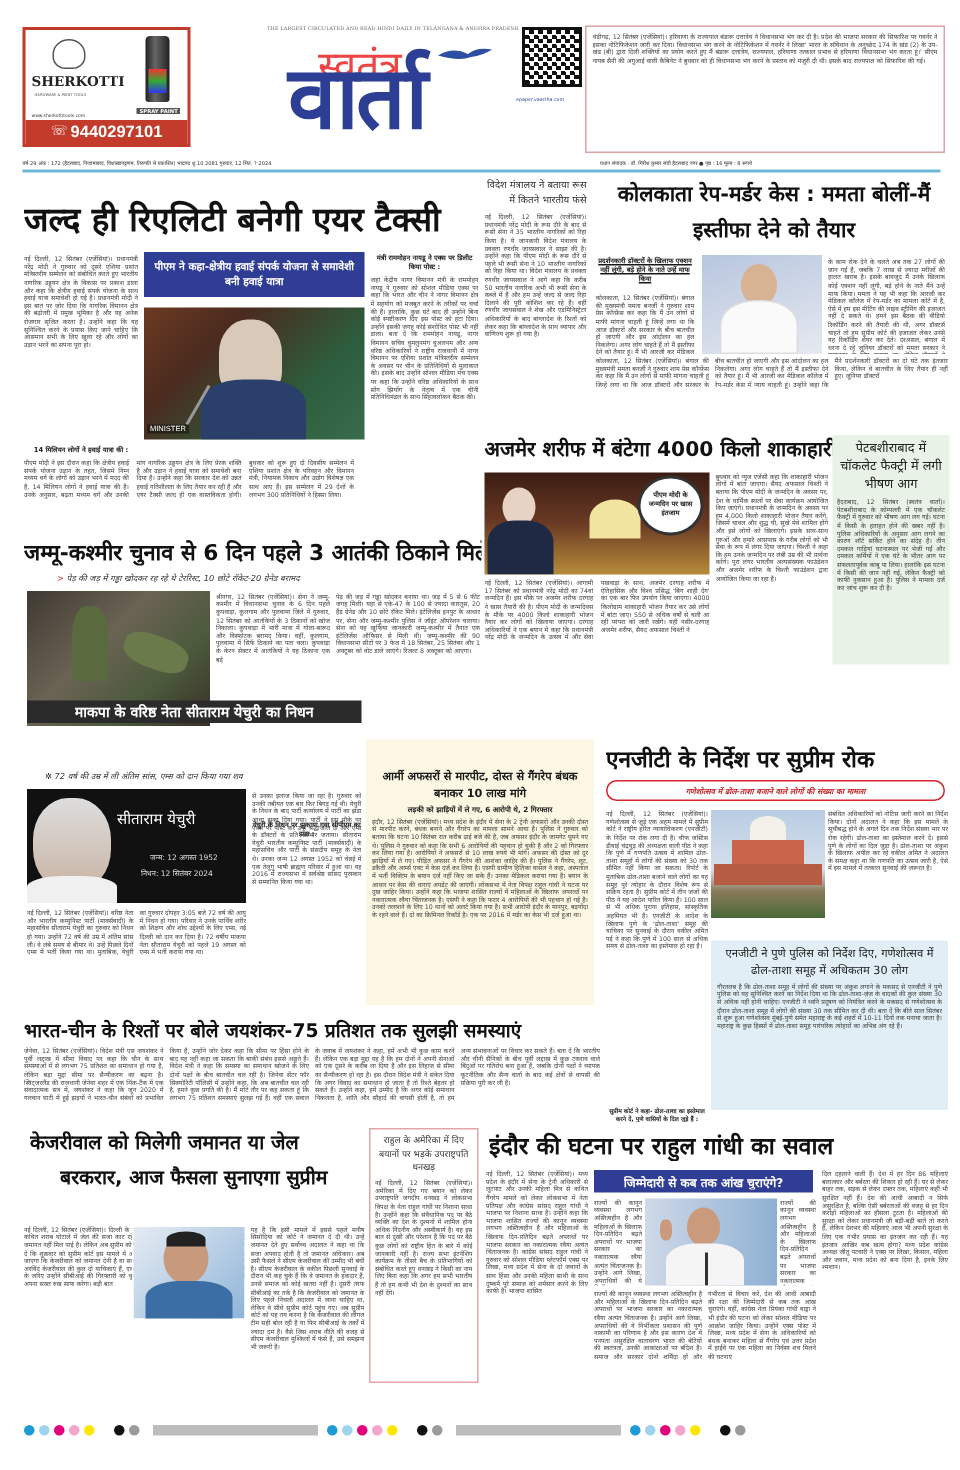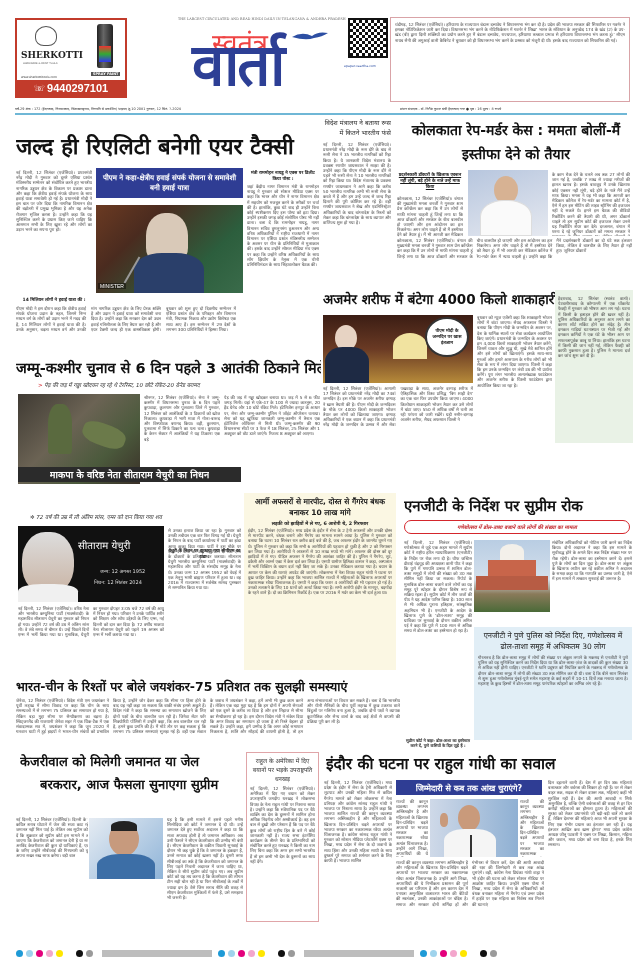--- a/index.html
+++ b/index.html
@@ -87,20 +87,21 @@
   <div class="abs" style="left:12px;top:10px;width:22px;height:26px;border-radius:50%;background:#e7d3c3;"></div>
   <div class="abs" style="left:2px;top:32px;width:44px;height:36px;border-radius:40% 40% 0 0;background:#1e2a44;"></div>
   <div class="abs" style="left:102px;top:2px;width:44px;height:40px;border-radius:50%;background:#fff;border:2px solid #333;display:flex;align-items:center;justify-content:center;padding:3px;">
     <span style="font-size:4.5px;line-height:6px;font-weight:bold;text-align:center;color:#222;font-family:'DejaVu Sans',sans-serif;">पीएम मोदी के जन्मदिन पर खास इंतजाम</span>
   </div>
 </div>
 <div class="abs txt" style="left:323px;top:386px;width:150px;height:50px;column-count:2;column-gap:5px;">नई दिल्ली, 12 सितंबर (एजेंसियां)। आगामी 17 सितंबर को प्रधानमंत्री नरेंद्र मोदी का 74वां जन्मदिन है। इस मौके पर अजमेर शरीफ दरगाह ने खास तैयारी की है। पीएम मोदी के जन्मदिवस के मौके पर 4000 किलो शाकाहारी भोजन तैयार कर लोगों को खिलाया जाएगा। दरगाह अधिकारियों ने एक बयान में कहा कि प्रधानमंत्री नरेंद्र मोदी के जन्मदिन के उत्सव में और सेवा पखवाड़ा के साथ, अजमेर दरगाह शरीफ में ऐतिहासिक और विश्व प्रसिद्ध 'बिग शाही देग' का एक बार फिर उपयोग किया जाएगा। 4000 किलोग्राम शाकाहारी भोजन तैयार कर उसे लोगों में बांटा जाए। 550 से अधिक वर्षों से चली आ रही परंपरा को जारी रखेंगे। यही नसीर-दरगाह अजमेर शरीफ, सैयद अफसाल चिश्ती ने</div>
 <div class="abs txt" style="left:477px;top:315px;width:75px;height:121px;">बुधवार को न्यूज एजेंसी कहा कि शाकाहारी भोजन लोगों में बांटा जाएगा। सैयद अफसाल चिश्ती ने बताया कि पीएम मोदी के जन्मदिन के अवसर पर, देश के धार्मिक स्थलों पर सेवा कार्यक्रम आयोजित किए जाएंगे। प्रधानमंत्री के जन्मदिन के अवसर पर हम 4,000 किलो शाकाहारी भोजन तैयार करेंगे, जिसमें चावल और शुद्ध घी, सूखे मेवे शामिल होंगे और इसे लोगों को खिलाएंगे। इसके साथ-साथ गुरुओं और हमारे आसपास के गरीब लोगों को भी सेवा के रूप में लंगर दिया जाएगा। चिश्ती ने कहा कि हम उनके जन्मदिन पर लंबी उम्र की भी प्रार्थना करेंगे। पूरा लंगर भारतीय अल्पसंख्यक फाउंडेशन और अजमेर शरीफ के चिश्ती फाउंडेशन द्वारा आयोजित किया जा रहा है।</div>
 
 <div class="abs" style="left:555px;top:290px;width:78px;height:153px;background:#e9f2e6;padding:3px;">
+  <div style="font-size:8.5px;line-height:12px;text-align:center;color:#222;font-family:'DejaVu Sans',sans-serif;">पेटबशीराबाद में चॉकलेट फैक्ट्री में लगी भीषण आग</div>
   <div class="txt" style="height:100px;margin-top:3px;">हैदराबाद, 12 सितंबर (स्वतंत्र वार्ता)। पेटबशीराबाद के कोम्पल्ली में एक चॉकलेट फैक्ट्री में गुरुवार को भीषण आग लग गई। घटना में किसी के हताहत होने की खबर नहीं है। पुलिस अधिकारियों के अनुसार आग लगने का कारण शॉर्ट सर्किट होने का संदेह है। तीन दमकल गाड़ियां घटनास्थल पर भेजी गईं और दमकल कर्मियों ने एक घंटे के भीतर आग पर सफलतापूर्वक काबू पा लिया। हालांकि इस घटना में किसी की जान नहीं गई, लेकिन फैक्ट्री को काफी नुकसान हुआ है। पुलिस ने मामला दर्ज कर जांच शुरू कर दी है।</div>
 </div>
 
 <div class="abs head" style="left:16px;top:357px;width:305px;font-size:14.5px;">जम्मू-कश्मीर चुनाव से 6 दिन पहले 3 आतंकी ठिकाने मिले</div>
 <div class="abs" style="left:38px;top:381px;width:280px;font-size:5.5px;color:#333;font-style:italic;white-space:nowrap;font-family:'DejaVu Sans',sans-serif;">
   <span style="color:#d4262c;">&gt; </span><span>पेड़ की जड़ में गड्ढा खोदकर रह रहे थे टेररिस्ट, 10 छोटे रॉकेट-20 ग्रेनेड बरामद</span>
 </div>
 <div class="abs photo" style="left:18px;top:394px;width:122px;height:90px;background:linear-gradient(135deg,#3f3a33,#6b6354 40%,#4b5a3c 70%,#3a3028);">
   <div class="abs" style="left:30px;top:10px;width:24px;height:50px;border-radius:40% 40% 10% 10%;background:#5a6a3f;"></div>
   <div class="abs" style="left:64px;top:30px;width:44px;height:22px;border-radius:40%;background:#6b7a4a;transform:rotate(20deg);"></div>
@@ -118,21 +119,21 @@
   <div class="abs" style="left:4px;top:6px;width:52px;height:62px;border-radius:45%;background:linear-gradient(#ddd,#c9b3a3);"></div>
   <div class="abs" style="left:0;top:58px;width:60px;height:18px;background:#f0f0f0;border-radius:40% 40% 0 0;"></div>
   <div class="abs" style="left:60px;top:12px;font-size:10px;color:#fff;font-weight:normal;font-family:'DejaVu Sans',sans-serif;white-space:nowrap;">सीताराम येचुरी</div>
   <div class="abs" style="left:82px;top:42px;font-size:5px;color:#ddd;font-family:'DejaVu Sans',sans-serif;white-space:nowrap;">जन्म: 12 अगस्त 1952</div>
   <div class="abs" style="left:76px;top:53px;font-size:5px;color:#ddd;font-family:'DejaVu Sans',sans-serif;white-space:nowrap;">निधन: 12 सितंबर 2024</div>
 </div>
 <div class="abs txt" style="left:18px;top:606px;width:146px;height:52px;column-count:2;column-gap:4px;">नई दिल्ली, 12 सितंबर (एजेंसियां)। वरिष्ठ नेता और भारतीय कम्युनिस्ट पार्टी (मार्क्सवादी) के महासचिव सीताराम येचुरी का गुरुवार को निधन हो गया। उन्होंने 72 वर्ष की उम्र में अंतिम सांस ली। वे लंबे समय से बीमार थे। उन्हें पिछले दिनों एम्स में भर्ती किया गया था। मुताबिक, येचुरी का गुरुवार दोपहर 3:05 बजे 72 वर्ष की आयु में निधन हो गया। परिवार ने उनके पार्थिव शरीर को शिक्षण और शोध उद्देश्यों के लिए एम्स, नई दिल्ली को दान कर दिया है। 72 वर्षीय माकपा नेता सीताराम येचुरी को पहले 19 अगस्त को एम्स में भर्ती कराया गया था।</div>
 <div class="abs" style="left:168px;top:548px;width:73px;font-size:4.5px;line-height:6px;font-weight:bold;text-align:center;font-family:'DejaVu Sans',sans-serif;">येचुरी के निधन पर झुकाया गया सीपीएम का झंडा :</div>
 <div class="abs txt" style="left:168px;top:528px;width:73px;height:130px;">से उनका इलाज किया जा रहा है। गुरुवार को उनकी तबीयत एक बार फिर बिगड़ गई थी। येचुरी के निधन के बाद पार्टी कार्यालय में पार्टी का झंडा आधा झुका दिया गया। पार्टी ने इस मौके पर एक्स पर पोस्ट कर उन्हें श्रद्धांजलि दी और एम्स के डॉक्टरों के प्रति आभार जताया। सीताराम येचुरी भारतीय कम्युनिस्ट पार्टी (मार्क्सवादी) के महासचिव और पार्टी के संसदीय समूह के नेता थे। उनका जन्म 12 अगस्त 1952 को चेन्नई में एक तेलुगु भाषी ब्राह्मण परिवार में हुआ था। वह 2016 में राज्यसभा में सर्वश्रेष्ठ सांसद पुरस्कार से सम्मानित किया गया था।</div>
 
-<div class="abs" style="left:244px;top:493px;width:152px;height:177px;background:#fbf7e3;padding:3px 4px;">
+<div class="abs" style="left:244px;top:493px;width:152px;height:177px;background:#fbf7e3;padding:19px 4px;">
   <div style="font-size:7.5px;line-height:11px;text-align:center;font-weight:bold;font-family:'DejaVu Sans',sans-serif;">आर्मी अफसरों से मारपीट, दोस्त से गैंगरेप बंधक बनाकर 10 लाख मांगे</div>
   <div style="font-size:4.8px;text-align:center;font-weight:bold;margin-top:2px;font-family:'DejaVu Sans',sans-serif;">लड़की को झाड़ियों में ले गए, 6 आरोपी थे, 2 गिरफ्तार</div>
   <div class="txt" style="height:130px;margin-top:2px;">इंदौर, 12 सितंबर (एजेंसियां)। मध्य प्रदेश के इंदौर में सेना के 2 ट्रेनी अफसरों और उनकी दोस्त से मारपीट करने, बंधक बनाने और गैंगरेप का मामला सामने आया है। पुलिस ने गुरुवार को बताया कि घटना 10 सितंबर रात करीब ढाई बजे की है, जब अफसर इंदौर के जामगेट घूमने गए थे। पुलिस ने गुरुवार को कहा कि सभी 6 आरोपियों की पहचान हो चुकी है और 2 को गिरफ्तार कर लिया गया है। आरोपियों ने अफसरों से 10 लाख रुपये भी मांगे। अफसर की दोस्त को दूर झाड़ियों में ले गए। पीड़ित अफसर ने गैंगरेप की आशंका जाहिर की है। पुलिस ने गैंगरेप, लूट, डकैती और आर्म्स एक्ट में केस दर्ज कर लिया है। एसपी ग्रामीण हितिका वासल ने कहा, अस्पताल में भर्ती विक्टिम के बयान दर्ज नहीं किए जा सके हैं। उनका मेडिकल कराया गया है। बयान के आधार पर केस की धाराएं अपडेट की जाएंगी। लोकसभा में नेता विपक्ष राहुल गांधी ने घटना पर दुख जाहिर किया। उन्होंने कहा कि भाजपा शासित राज्यों में महिलाओं के खिलाफ अपराधों पर नकारात्मक रवैया चिंताजनक है। एसपी ने कहा कि फरार 4 आरोपियों की भी पहचान हो गई है। उनको तलाशने के लिए 10 थानों को अलर्ट किया गया है। सभी आरोपी इंदौर के मानपुर, बड़गोंदा के रहने वाले हैं। दो का क्रिमिनल रिकॉर्ड है। एक पर 2016 में मर्डर का केस भी दर्ज हुआ था।</div>
 </div>
 
 <div class="abs head" style="left:404px;top:495px;width:230px;font-size:15px;">एनजीटी के निर्देश पर सुप्रीम रोक</div>
 <div class="abs" style="left:404px;top:520px;width:226px;height:14px;border:1px solid #d4262c;border-radius:8px;display:flex;align-items:center;justify-content:center;">
   <span style="font-size:5.2px;color:#c2272c;font-style:italic;font-weight:bold;white-space:nowrap;font-family:'DejaVu Sans',sans-serif;">गणेशोत्सव में ढोल-ताशा बजाने वाले लोगों की संख्या का मामला</span>
 </div>
 <div class="abs txt" style="left:404px;top:540px;width:68px;height:196px;">नई दिल्ली, 12 सितंबर (एजेंसियां)। गणेशोत्सव से जुड़े एक अहम मामले में सुप्रीम कोर्ट ने राष्ट्रीय हरित न्यायाधिकरण (एनजीटी) के निर्देश पर रोक लगा दी है। चीफ जस्टिस डीवाई चंद्रचूड़ की अध्यक्षता वाली पीठ ने कहा कि पुणे में गणपति उत्सव में शामिल ढोल-ताशा समूहों में लोगों की संख्या को 30 तक सीमित नहीं किया जा सकता। रिपोर्ट के मुताबिक ढोल-ताशा बजाने वाले लोगों का यह समूह पूरे त्योहार के दौरान विशेष रूप से सक्रिय रहता है। सुप्रीम कोर्ट में तीन जजों की पीठ ने यह आदेश पारित किया है। 100 साल से भी अधिक पुराना इतिहास, सांस्कृतिक अहमियत भी है। एनजीटी के आदेश के खिलाफ पुणे के 'ढोल-ताशा' समूह की याचिका पर सुनवाई के दौरान वकील अमित पई ने कहा कि पुणे में 100 साल से अधिक समय से ढोल-ताशा का इस्तेमाल हो रहा है।</div>

